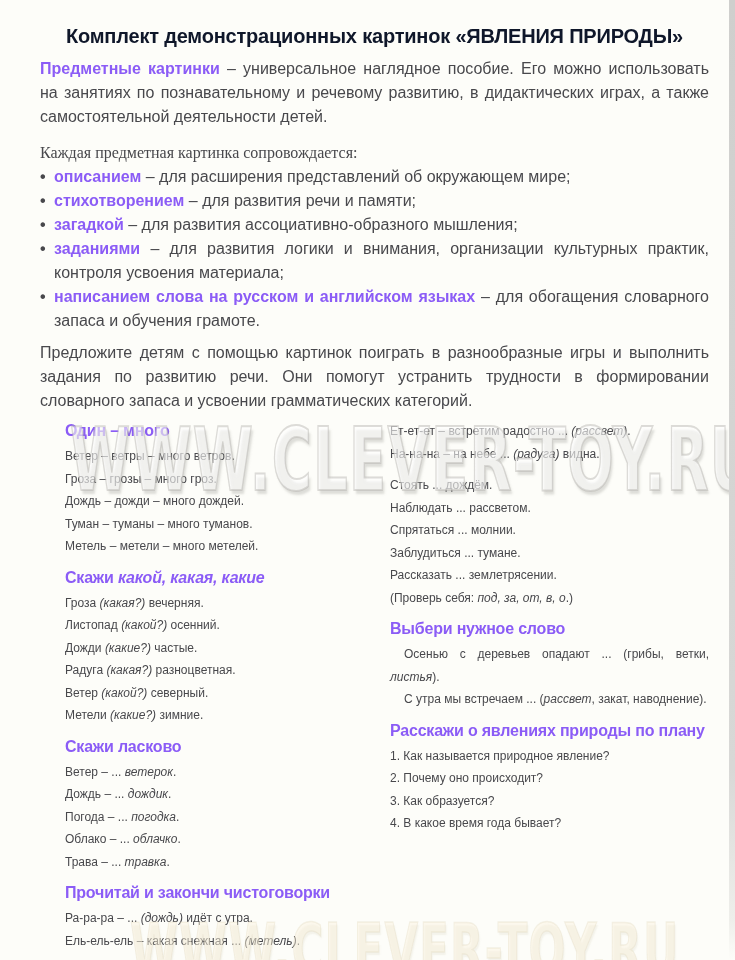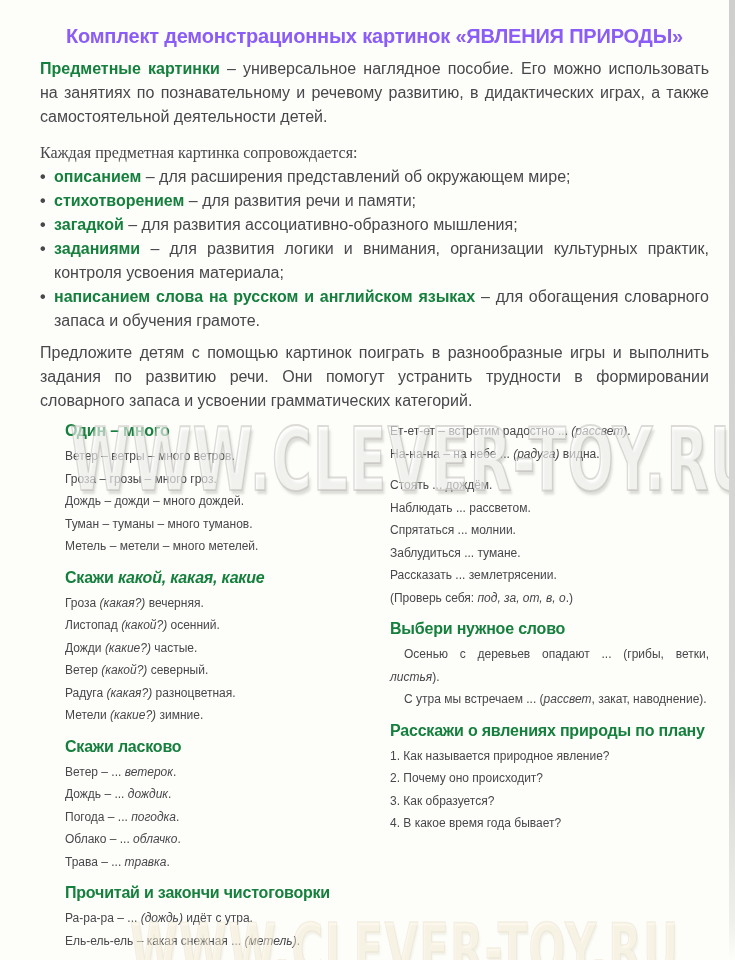--- a/index.html
+++ b/index.html
@@ -11,34 +11,34 @@
     font-family:"Liberation Sans","DejaVu Sans",sans-serif;
     color:#48484c;
   }
   .edge-right{
     position:absolute;top:0;right:0;width:6px;height:100%;
     background:linear-gradient(to bottom,#cfcfcd 0%,#d8d8d6 80%,#efefeb 96%,#fdfdf9 100%);
     z-index:4;
   }
   .content{position:relative;z-index:2;padding:24px 26px 0 40px;}
   .title{
-    font-size:20px;font-weight:bold;color:#8b5cf6;
+    font-size:20px;font-weight:bold;color:#0f172a;
     text-align:center;letter-spacing:-0.2px;line-height:25px;
     margin:0 0 6px 0;
   }
   .para{
     font-size:16px;line-height:24px;text-align:justify;
     margin:8px 0 0 0;
   }
   .para.lead{margin-top:12px;text-align:left;font-family:Liberation Serif, serif;}
   .bullets{margin:0;padding:0;}
   .bullet{display:flex;font-size:16px;line-height:24px;}
   .bullet .dot{width:14px;flex:0 0 14px;font-weight:bold;color:#48484c;}
   .bullet .btext{flex:1;text-align:justify;}
-  .b{font-weight:bold;color:#15803d;}
+  .b{font-weight:bold;color:#8b5cf6;}
   .i{font-style:italic;}
   .columns{display:flex;margin-top:7px;}
   .col-left{width:330px;flex:0 0 330px;padding-left:25px;box-sizing:border-box;}
   .col-right{flex:1;padding-left:20px;box-sizing:border-box;}
   .section{margin:0 0 9px 0;}
   .section .heading{
     font-size:16px;font-weight:bold;color:#434347;
     line-height:22px;margin-bottom:3px;letter-spacing:-0.2px;
   }
   .section .heading .b{font-weight:bold;}
@@ -110,22 +110,22 @@
             <div class="line"><span>Гроза – грозы – много гроз.</span></div>
             <div class="line"><span>Дождь – дожди – много дождей.</span></div>
             <div class="line"><span>Туман – туманы – много туманов.</span></div>
             <div class="line"><span>Метель – метели – много метелей.</span></div>
           </div>
           <div class="section">
             <div class="heading"><span class="b">Скажи </span><span class="b i">какой, какая, какие</span></div>
             <div class="line"><span>Гроза </span><span class="i">(какая?)</span><span> вечерняя.</span></div>
             <div class="line"><span>Листопад </span><span class="i">(какой?)</span><span> осенний.</span></div>
             <div class="line"><span>Дожди </span><span class="i">(какие?)</span><span> частые.</span></div>
+            <div class="line"><span>Радуга </span><span class="i">(какая?)</span><span> разноцветная.</span></div>
             <div class="line"><span>Ветер </span><span class="i">(какой?)</span><span> северный.</span></div>
-            <div class="line"><span>Радуга </span><span class="i">(какая?)</span><span> разноцветная.</span></div>
             <div class="line"><span>Метели </span><span class="i">(какие?)</span><span> зимние.</span></div>
           </div>
           <div class="section">
             <div class="heading"><span class="b">Скажи ласково</span></div>
             <div class="line"><span>Ветер – ... </span><span class="i">ветерок</span><span>.</span></div>
             <div class="line"><span>Дождь – ... </span><span class="i">дождик</span><span>.</span></div>
             <div class="line"><span>Погода – ... </span><span class="i">погодка</span><span>.</span></div>
             <div class="line"><span>Облако – ... </span><span class="i">облачко</span><span>.</span></div>
             <div class="line"><span>Трава – ... </span><span class="i">травка</span><span>.</span></div>
           </div>

